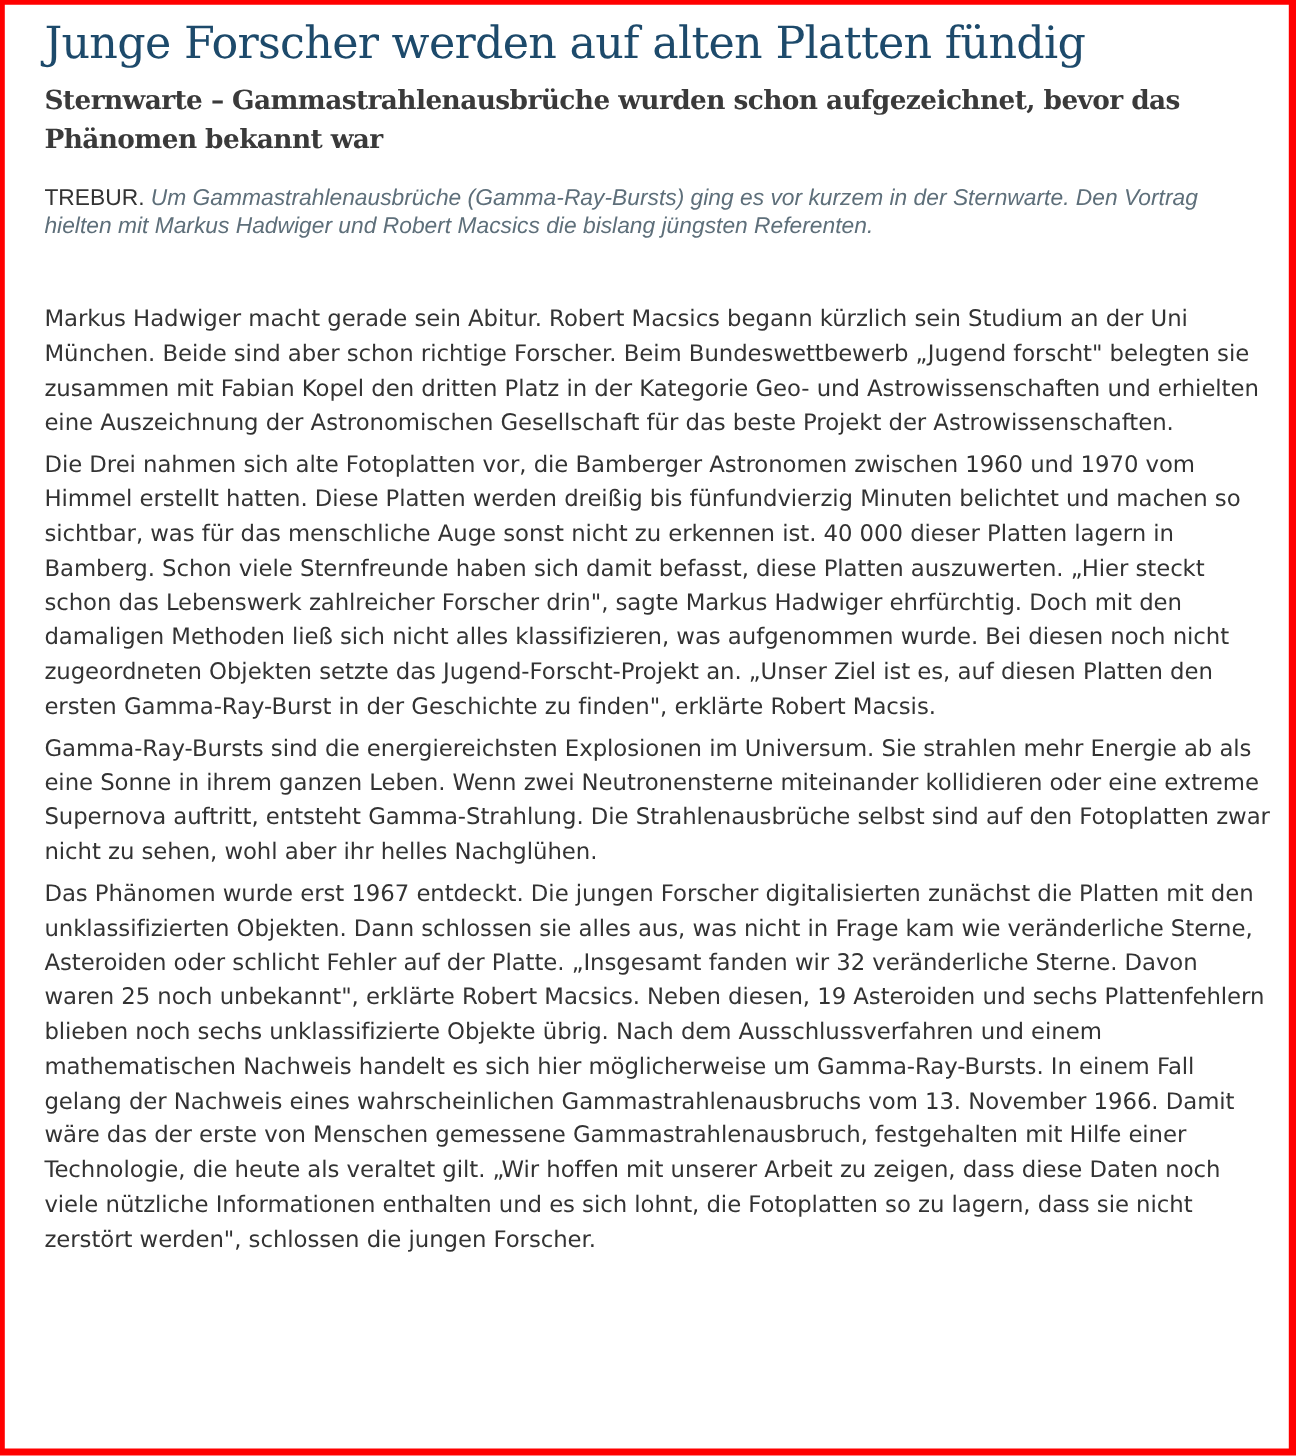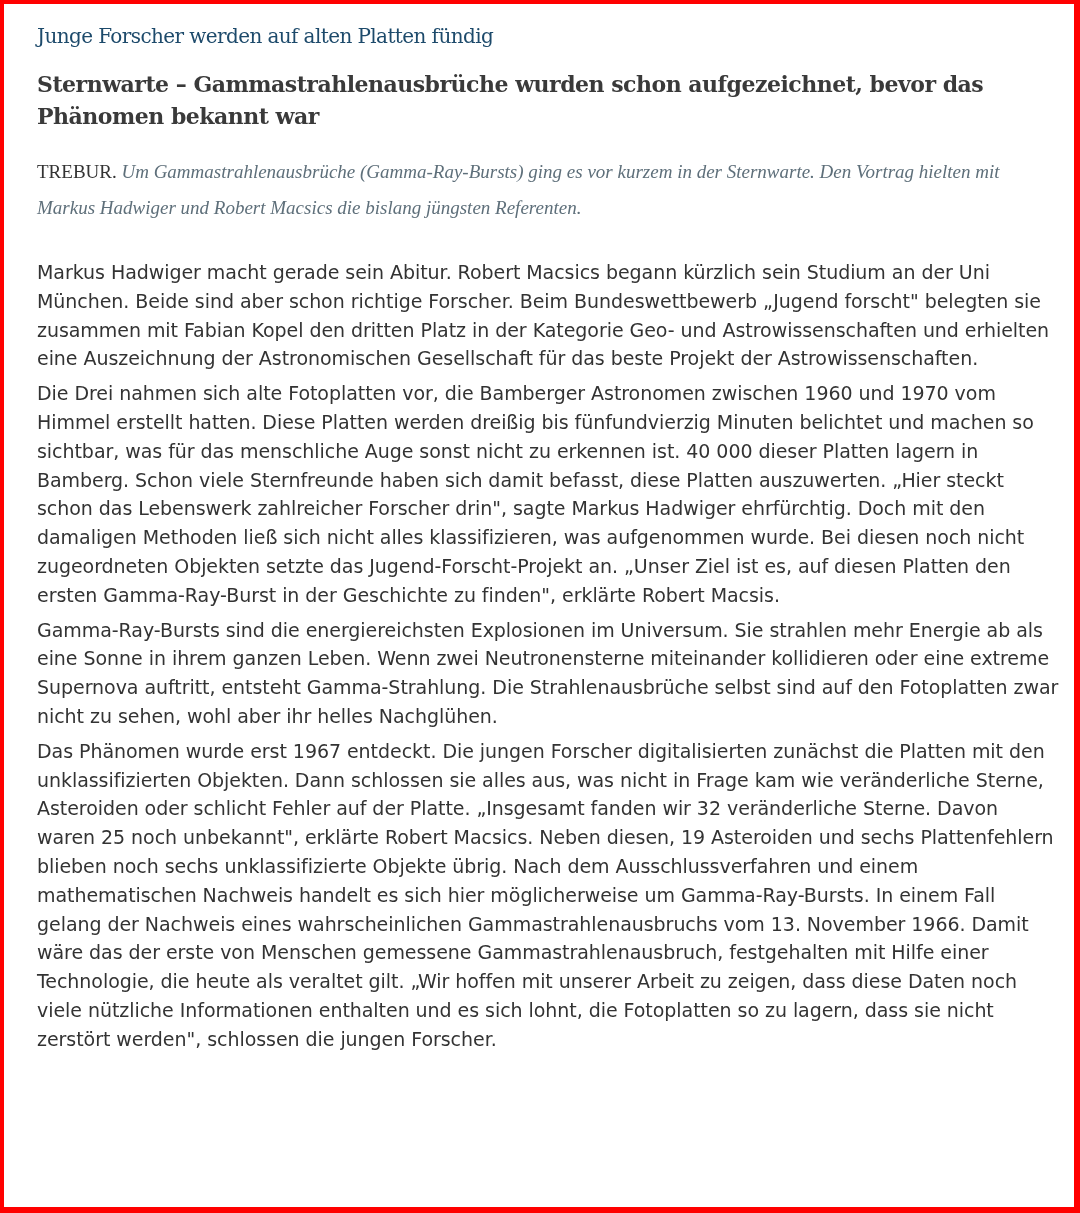--- a/index.html
+++ b/index.html
@@ -26,54 +26,54 @@
       background: #ffffff;
     }
     .content {
       position: absolute;
       left: 33px;
       top: 10px;
       width: 1025px;
     }
     .headline {
       font-family: "DejaVu Serif", serif;
-      font-size: 20px;
+      font-size: 37px;
       font-weight: normal;
       color: #1d4a6b;
       margin: 0;
       line-height: 44px;
       letter-spacing: -0.6px;
     }
     .subheadline {
       font-family: "DejaVu Serif", serif;
       font-size: 22px;
       font-weight: bold;
       color: #3a3a3a;
       margin: 10px 0 0 0;
       line-height: 32px;
       letter-spacing: -0.5px;
       width: 960px;
     }
     .lead {
-      font-family: Liberation Serif, serif;
+      font-family: Liberation Sans, sans-serif;
       font-size: 19px;
-      line-height: 36px;
+      line-height: 23px;
       margin: 22px 0 16px 0;
       width: 990px;
     }
     .lead .dateline {
       color: #333333;
       font-style: normal;
     }
     .lead .lead-text {
       color: #5e6f7a;
       font-style: italic;
     }
     .body-text {
-      margin-top: 32px;
+      margin-top: 52px;
     }
     .para {
       font-family: "DejaVu Sans", sans-serif;
       font-size: 19px;
       line-height: 28.8px;
       color: #333333;
       margin: 0 0 6px 0;
       width: 1025px;
       letter-spacing: -0.05px;
     }

